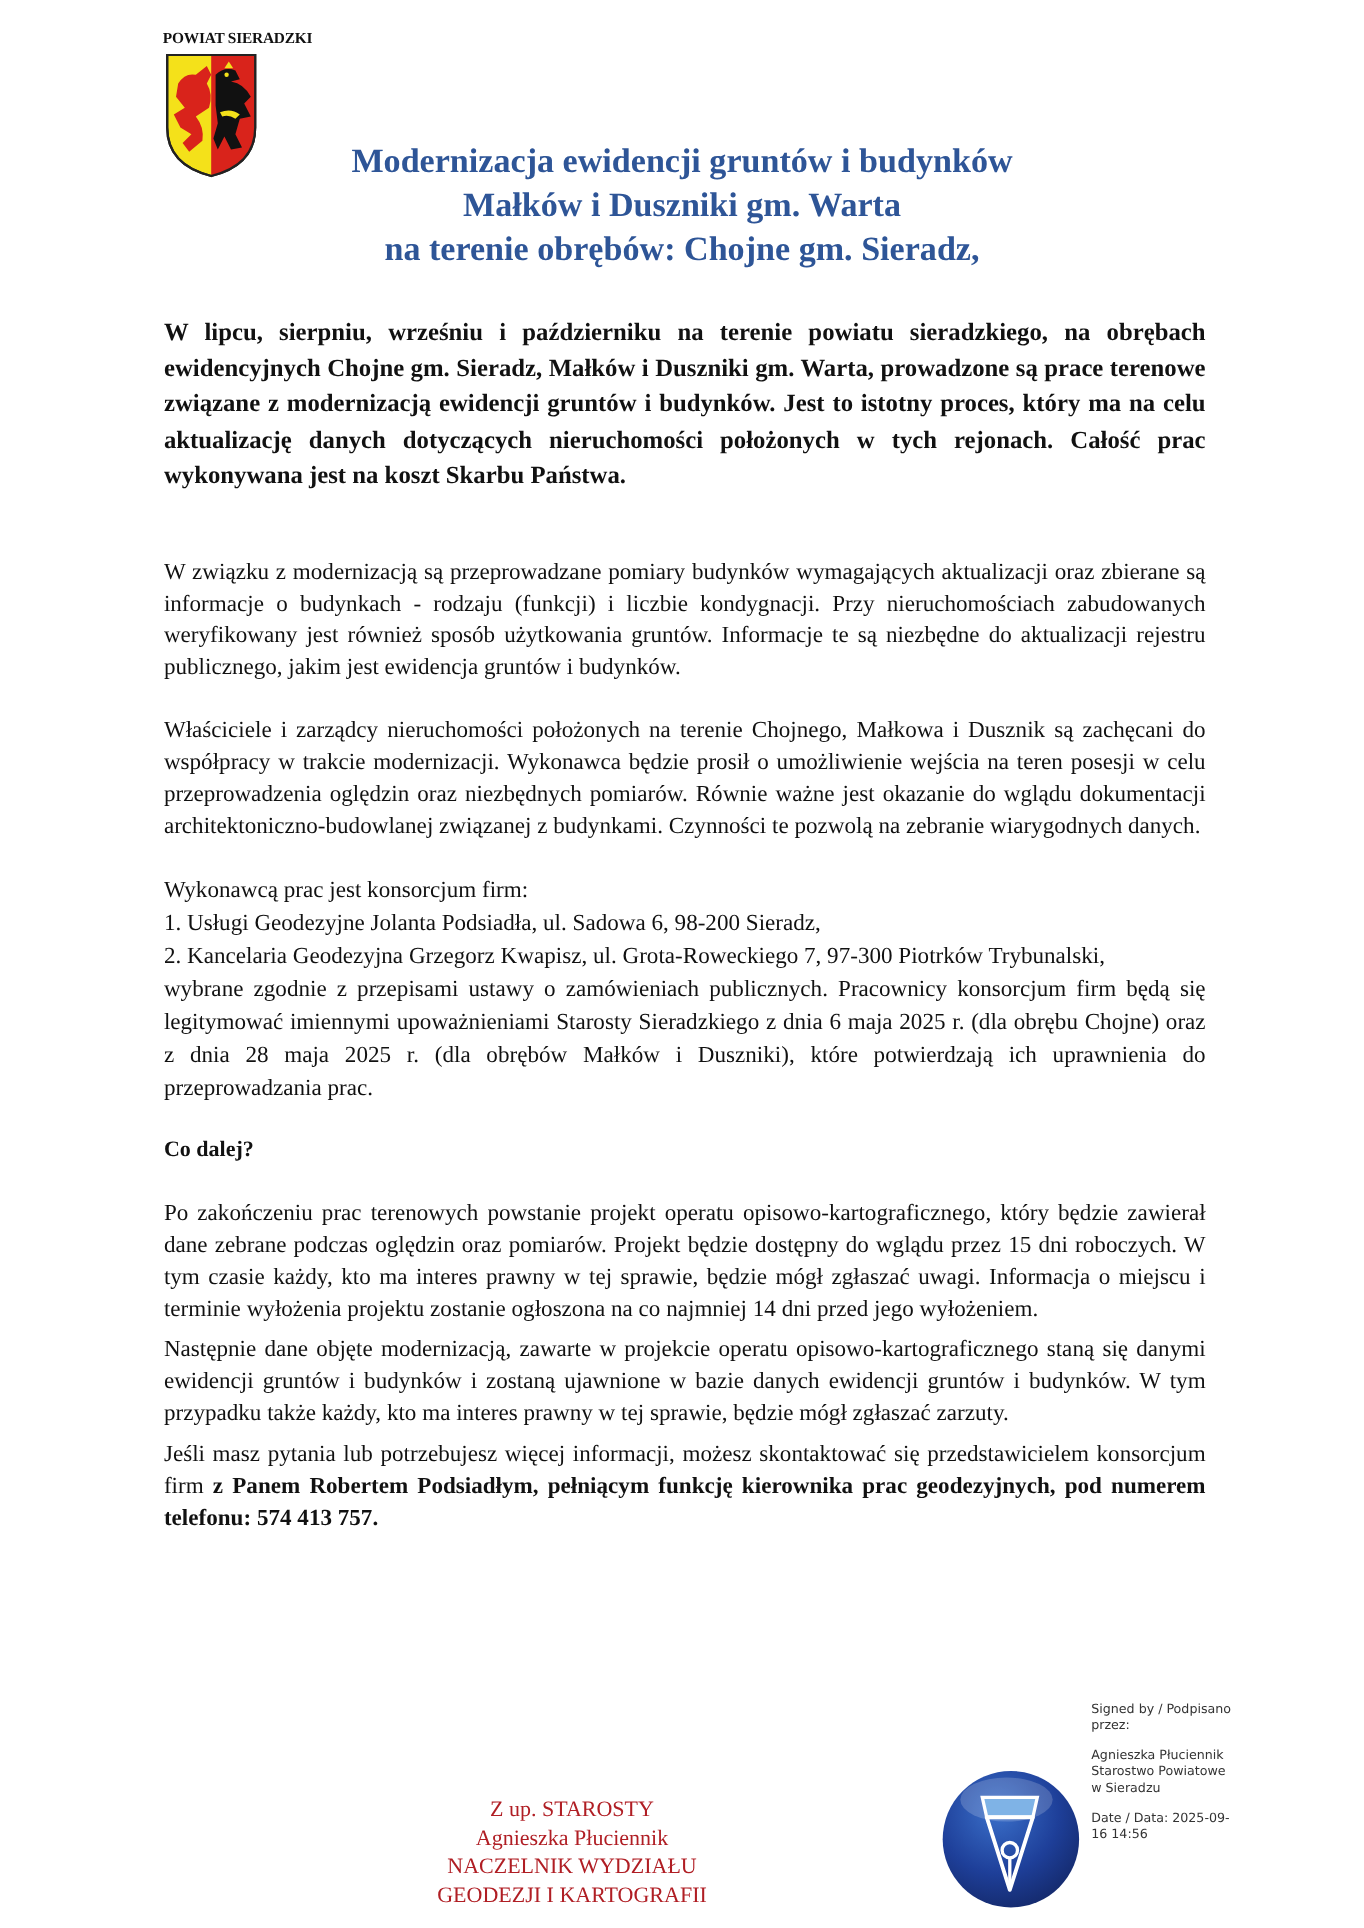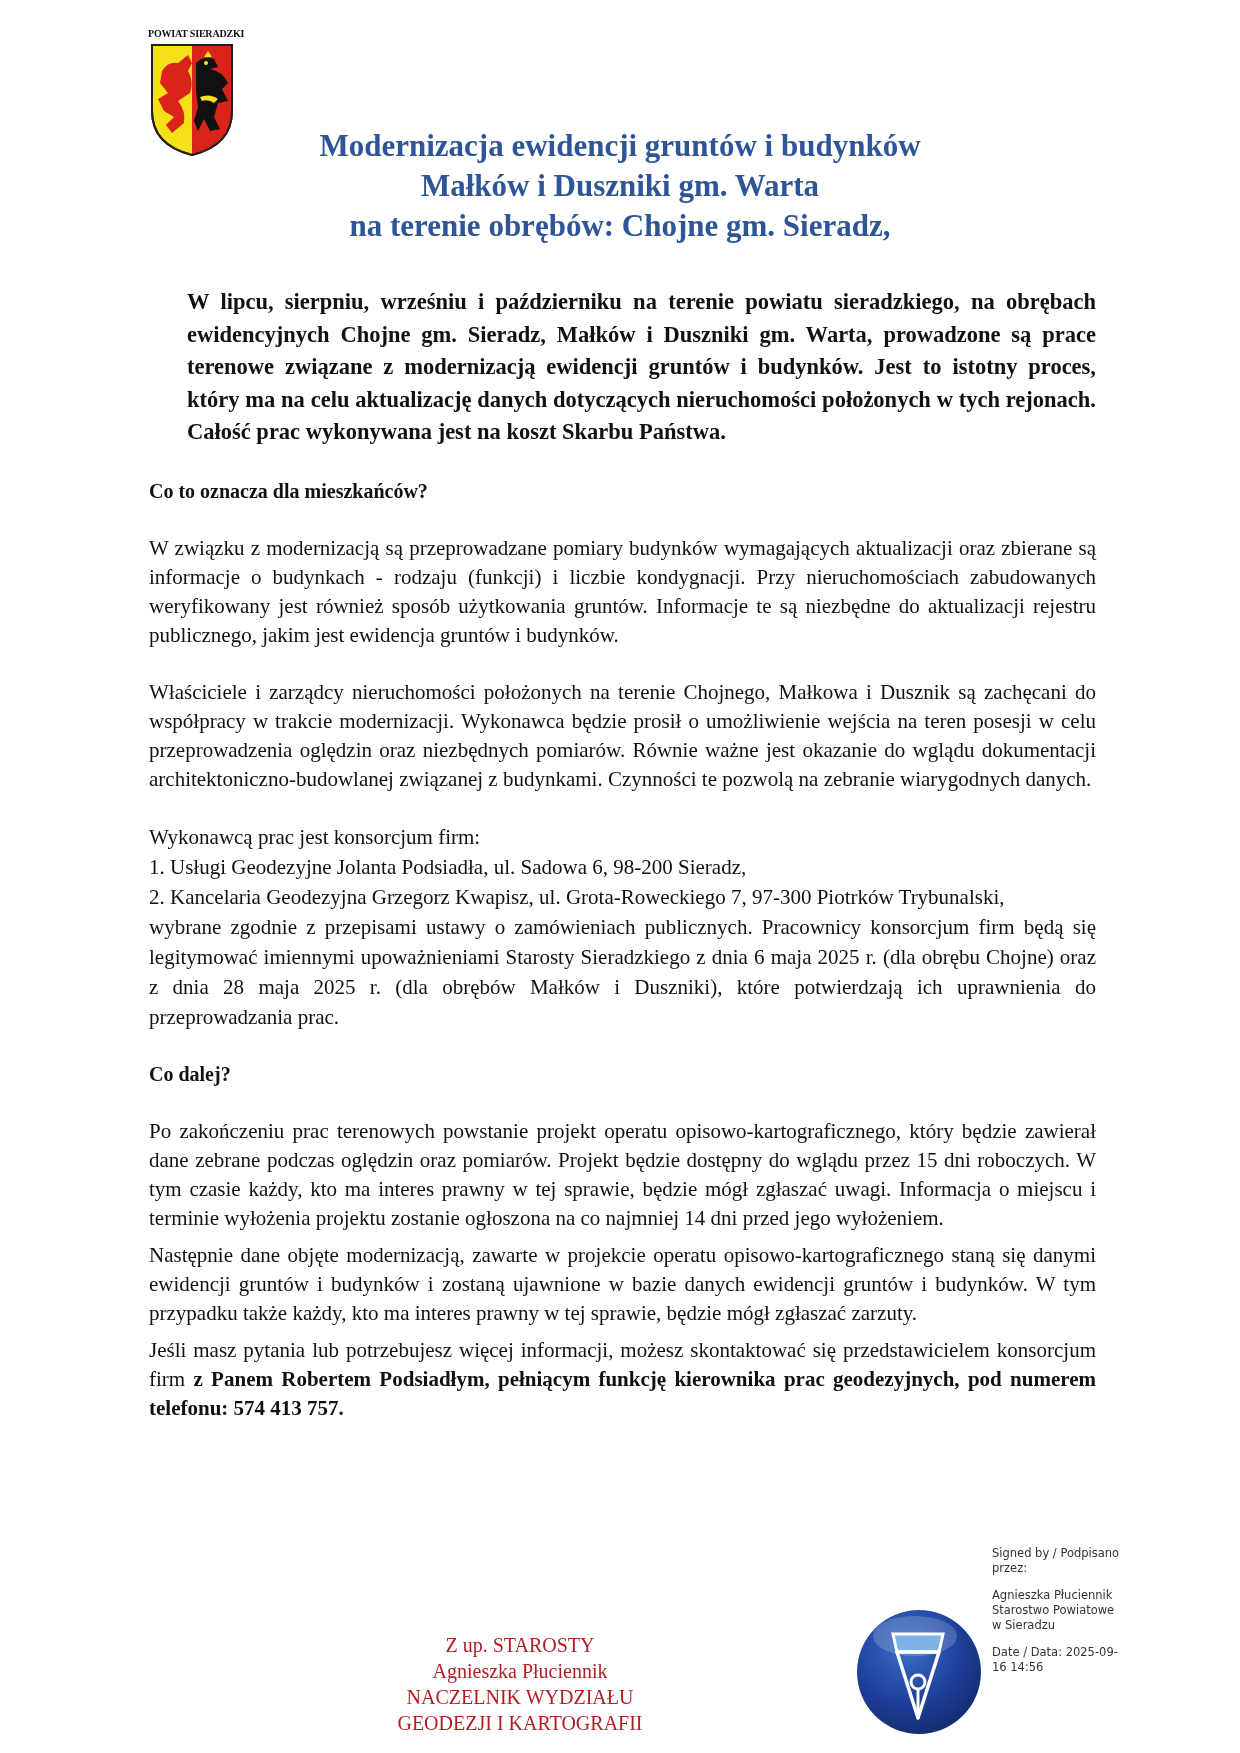--- a/index.html
+++ b/index.html
@@ -1,27 +1,27 @@
 <!DOCTYPE html>
 <html><head>
 <meta charset="utf-8">
 <style>
   html, body { margin: 0; padding: 0; background: #ffffff; }
   body { width: 1240px; height: 1753px; position: relative; overflow: hidden;
          font-family: "Liberation Serif", "DejaVu Serif", serif; color: #111; }
   .logo { position: absolute; left: 148px; top: 28px; width: 96px; }
-  .logo-caption { font-family: "Liberation Serif", serif; font-weight: bold; font-size: 10px;
+  .logo-caption { font-family: "Liberation Serif", serif; font-weight: bold; font-size: 14px;
                   letter-spacing: -0.2px; color: #111; text-align: center; white-space: nowrap; }
   .logo svg { display: block; margin-top: 2px; }
   .title { position: absolute; left: 200px; top: 126px; width: 840px; text-align: center;
            color: #2e5597; font-weight: bold; font-size: 31px; line-height: 40px; }
   .title div { white-space: nowrap; }
   .content { position: absolute; left: 149px; top: 286px; width: 947px; font-size: 21px; }
   p { margin: 0; text-align: justify; line-height: 29px; }
-  .lead { font-weight: bold; font-size: 22.5px; line-height: 32.5px; margin-left: 38px; }
+  .lead { font-weight: bold; font-size: 22.5px; line-height: 32.5px; }
   .h { font-weight: bold; font-size: 20px; }
   .b { font-weight: bold; }
   .gap-lg { height: 28px; }
   .gap-sm { height: 8px; }
   .list p { font-weight: normal; font-size: 21px; line-height: 30px; }
   .list .indent { padding-left: 31px; text-indent: -31px; text-align: left; }
   .sign-block { position: absolute; left: 360px; top: 1632px; width: 320px; text-align: center;
                 color: #b01e24; font-weight: normal; font-size: 20px; line-height: 26px; }
   .seal { position: absolute; left: 855px; top: 1606px; width: 130px; height: 130px; }
   .sig-text { position: absolute; left: 992px; top: 1546px; width: 160px;
@@ -51,21 +51,20 @@
 <div class="title">
   <div>Modernizacja ewidencji gruntów i budynków</div>
   <div>Małków i Duszniki gm. Warta</div>
   <div>na terenie obrębów: Chojne gm. Sieradz,</div>
 </div>
 
 <div class="content">
   <p class="lead">W lipcu, sierpniu, wrześniu i październiku na terenie powiatu sieradzkiego, na obrębach ewidencyjnych Chojne gm. Sieradz, Małków i Duszniki gm. Warta, prowadzone są prace terenowe związane z modernizacją ewidencji gruntów i budynków. Jest to istotny proces, który ma na celu aktualizację danych dotyczących nieruchomości położonych w tych rejonach. Całość prac wykonywana jest na koszt Skarbu Państwa.</p>
   <div class="gap-lg"></div>
 
-  <p class="h">Co to oznacza dla mieszkańców?</p>
   <div class="gap-lg"></div>
   <p>W związku z modernizacją są przeprowadzane pomiary budynków wymagających aktualizacji oraz zbierane są informacje o budynkach - rodzaju (funkcji) i liczbie kondygnacji. Przy nieruchomościach zabudowanych weryfikowany jest również sposób użytkowania gruntów. Informacje te są niezbędne do aktualizacji rejestru publicznego, jakim jest ewidencja gruntów i budynków.</p>
   <div class="gap-lg"></div>
   <p>Właściciele i zarządcy nieruchomości położonych na terenie Chojnego, Małkowa i Dusznik są zachęcani do współpracy w trakcie modernizacji. Wykonawca będzie prosił o umożliwienie wejścia na teren posesji w celu przeprowadzenia oględzin oraz niezbędnych pomiarów. Równie ważne jest okazanie do wglądu dokumentacji architektoniczno-budowlanej związanej z budynkami. Czynności te pozwolą na zebranie wiarygodnych danych.</p>
   <div class="gap-lg"></div>
 
   <div class="list">
     <p>Wykonawcą prac jest konsorcjum firm:</p>
     <p class="indent">1. Usługi Geodezyjne Jolanta Podsiadła, ul. Sadowa 6, 98-200 Sieradz,</p>
     <p class="indent">2. Kancelaria Geodezyjna Grzegorz Kwapisz, ul. Grota-Roweckiego 7, 97-300 Piotrków Trybunalski,</p>

